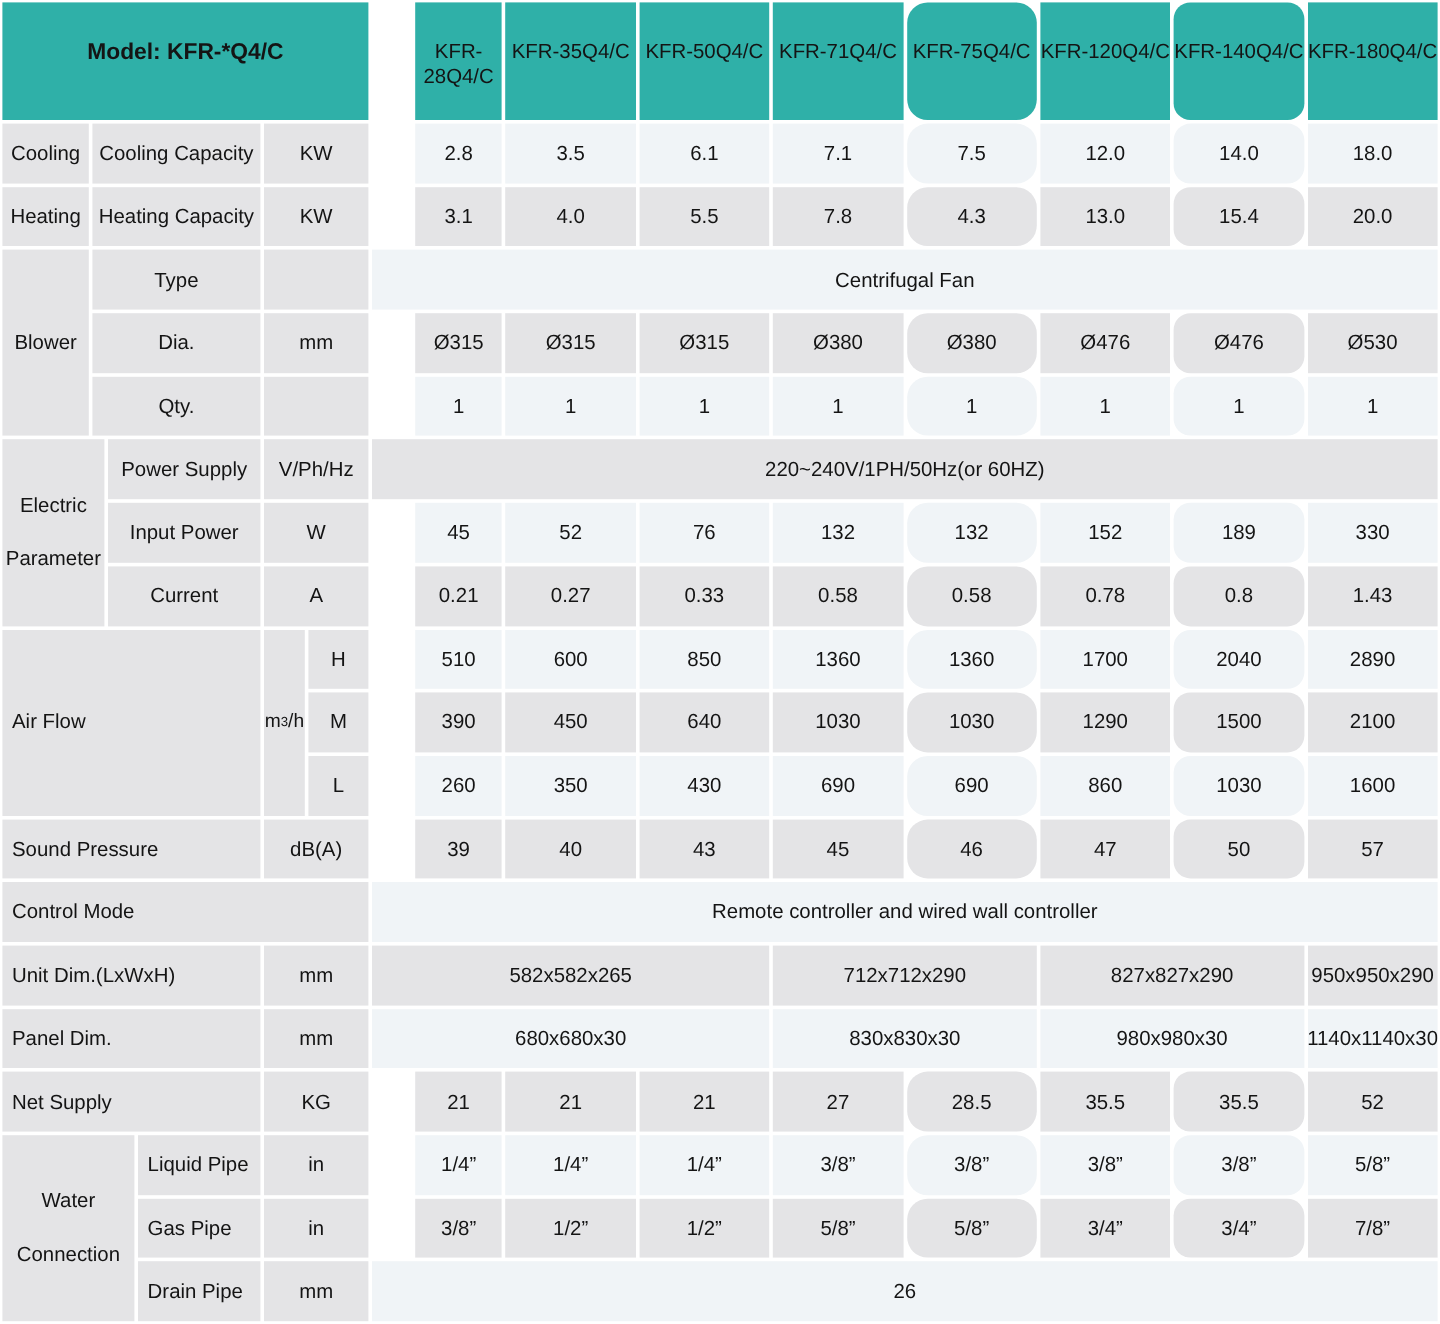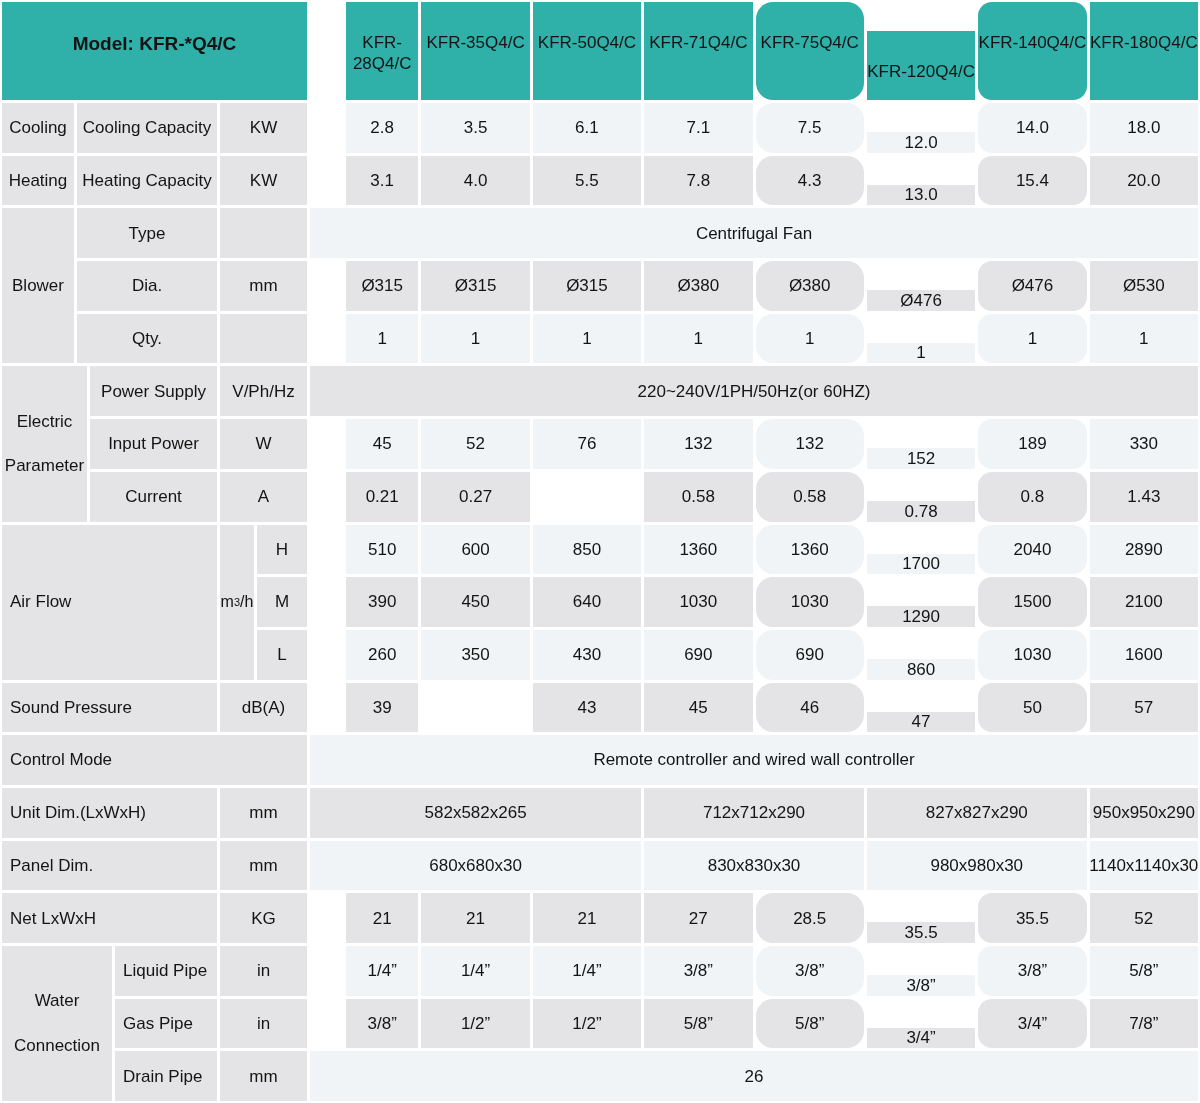--- a/index.html
+++ b/index.html
@@ -48,21 +48,21 @@
   .c-b1 { grid-column: 2 / 5; }
   .c-b2 { grid-column: 3 / 5; }
   .c-b3 { grid-column: 4 / 5; }
   .c-lab  { grid-column: 1 / 5; }
   .c-lab6 { grid-column: 1 / 7; }
   .c-u  { grid-column: 5 / 7; }
   .c-u5 { grid-column: 5 / 6; }
   .c-u6 { grid-column: 6 / 7; }
   .c-d1 { grid-column: 7; margin-left: 36px; }  .c-d2 { grid-column: 8; }
   .c-d3 { grid-column: 9; }  .c-d4 { grid-column: 10; }
-  .c-d5 { grid-column: 11; border-radius: 17px; } .c-d6 { grid-column: 12; margin-top: 29px; }
+  .c-d5 { grid-column: 11; border-radius: 17px; } .c-d6 { grid-column: 12; }
   .c-d7 { grid-column: 13; border-radius: 14px; } .c-d8 { grid-column: 14; }
   .c-dall { grid-column: 7 / 15; }
   .c-ds3  { grid-column: 7 / 10; }
   .c-ds2a { grid-column: 10 / 12; }
   .c-ds2b { grid-column: 12 / 14; }
   .c-dlast{ grid-column: 14 / 15; }
 </style>
 </head>
 <body>
 
@@ -139,20 +139,21 @@
     <div class="cell light c-d3" style="grid-row:8">76</div>
     <div class="cell light c-d4" style="grid-row:8">132</div>
     <div class="cell light c-d5" style="grid-row:8">132</div>
     <div class="cell light c-d6" style="grid-row:8">152</div>
     <div class="cell light c-d7" style="grid-row:8">189</div>
     <div class="cell light c-d8" style="grid-row:8">330</div>
     <div class="cell c-b2" style="grid-row:9">Current</div>
     <div class="cell c-u" style="grid-row:9">A</div>
     <div class="cell c-d1" style="grid-row:9">0.21</div>
     <div class="cell c-d2" style="grid-row:9">0.27</div>
+    <div class="cell c-d3" style="grid-row:9">0.33</div>
     <div class="cell c-d4" style="grid-row:9">0.58</div>
     <div class="cell c-d5" style="grid-row:9">0.58</div>
     <div class="cell c-d6" style="grid-row:9">0.78</div>
     <div class="cell c-d7" style="grid-row:9">0.8</div>
     <div class="cell c-d8" style="grid-row:9">1.43</div>
 
     <div class="cell left c-lab" style="grid-row:10 / span 3">Air Flow</div>
     <div class="cell unitcell c-u5" style="grid-row:10 / span 3">
         <span>m</span>
         <sup>3</sup>
@@ -182,20 +183,21 @@
     <div class="cell light c-d3" style="grid-row:12">430</div>
     <div class="cell light c-d4" style="grid-row:12">690</div>
     <div class="cell light c-d5" style="grid-row:12">690</div>
     <div class="cell light c-d6" style="grid-row:12">860</div>
     <div class="cell light c-d7" style="grid-row:12">1030</div>
     <div class="cell light c-d8" style="grid-row:12">1600</div>
 
     <div class="cell left c-lab" style="grid-row:13">Sound Pressure</div>
     <div class="cell c-u" style="grid-row:13">dB(A)</div>
     <div class="cell c-d1" style="grid-row:13">39</div>
+    <div class="cell c-d2" style="grid-row:13">40</div>
     <div class="cell c-d3" style="grid-row:13">43</div>
     <div class="cell c-d4" style="grid-row:13">45</div>
     <div class="cell c-d5" style="grid-row:13">46</div>
     <div class="cell c-d6" style="grid-row:13">47</div>
     <div class="cell c-d7" style="grid-row:13">50</div>
     <div class="cell c-d8" style="grid-row:13">57</div>
 
     <div class="cell left c-lab6" style="grid-row:14">Control Mode</div>
     <div class="cell light c-dall" style="grid-row:14">Remote controller and wired wall controller</div>
 
@@ -206,21 +208,21 @@
     <div class="cell c-ds2b" style="grid-row:15">827x827x290</div>
     <div class="cell c-dlast" style="grid-row:15">950x950x290</div>
 
     <div class="cell left c-lab" style="grid-row:16">Panel Dim.</div>
     <div class="cell c-u" style="grid-row:16">mm</div>
     <div class="cell light c-ds3" style="grid-row:16">680x680x30</div>
     <div class="cell light c-ds2a" style="grid-row:16">830x830x30</div>
     <div class="cell light c-ds2b" style="grid-row:16">980x980x30</div>
     <div class="cell light c-dlast" style="grid-row:16">1140x1140x30</div>
 
-    <div class="cell left c-lab" style="grid-row:17">Net LxWxH</div>
+    <div class="cell left c-lab" style="grid-row:17">Net Supply</div>
     <div class="cell c-u" style="grid-row:17">KG</div>
     <div class="cell c-d1" style="grid-row:17">21</div>
     <div class="cell c-d2" style="grid-row:17">21</div>
     <div class="cell c-d3" style="grid-row:17">21</div>
     <div class="cell c-d4" style="grid-row:17">27</div>
     <div class="cell c-d5" style="grid-row:17">28.5</div>
     <div class="cell c-d6" style="grid-row:17">35.5</div>
     <div class="cell c-d7" style="grid-row:17">35.5</div>
     <div class="cell c-d8" style="grid-row:17">52</div>
 

